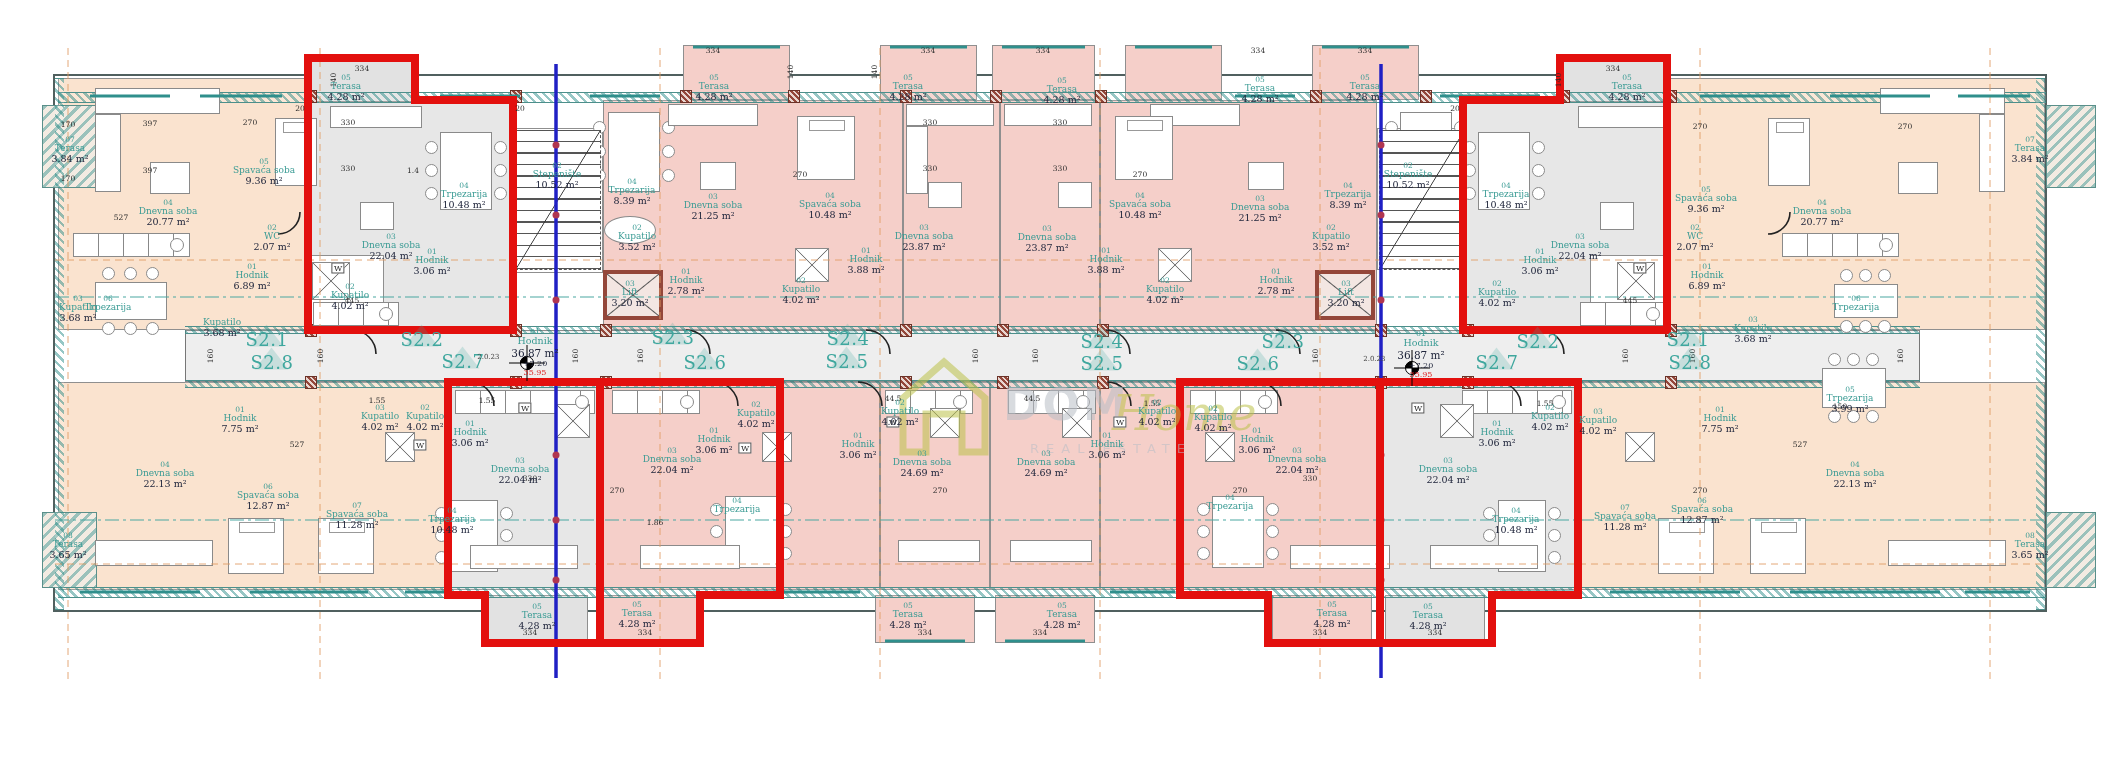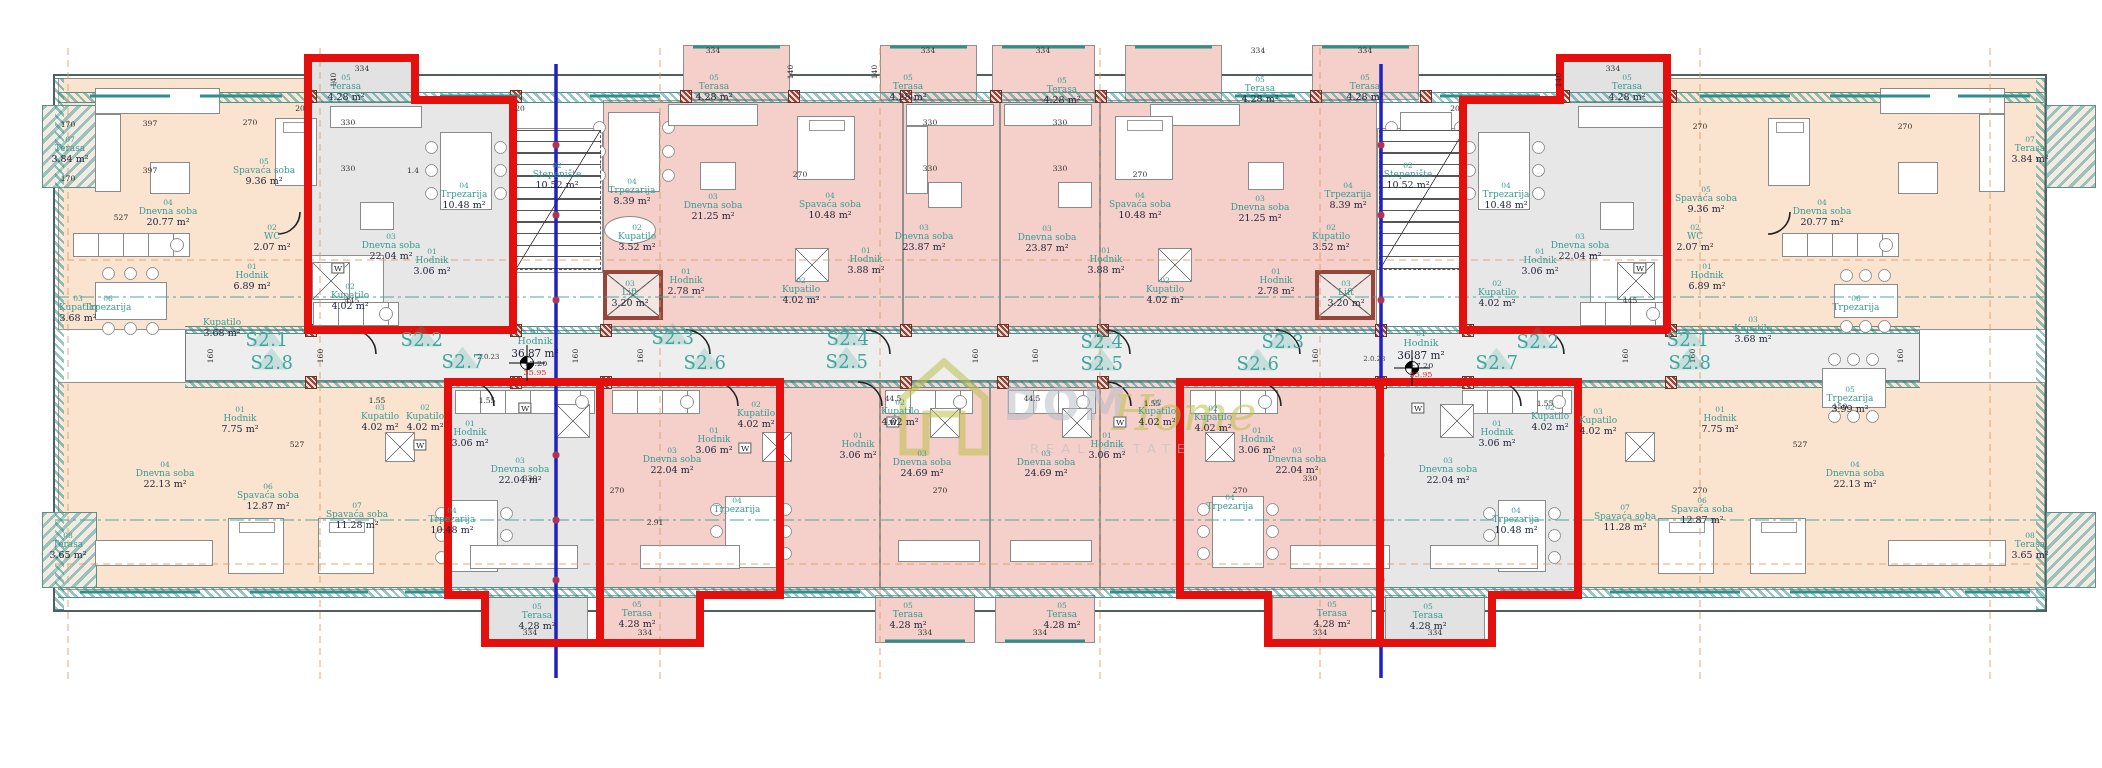--- a/index.html
+++ b/index.html
@@ -831,21 +831,21 @@
       <div class="dim" style="left: 1700px; top: 490px;">270</div>
       <div class="dim" style="left: 297px; top: 444px;">527</div>
       <div class="dim" style="left: 1800px; top: 444px;">527</div>
       <div class="dim" style="left: 530px; top: 632px;">334</div>
       <div class="dim" style="left: 645px; top: 632px;">334</div>
       <div class="dim" style="left: 925px; top: 632px;">334</div>
       <div class="dim" style="left: 1040px; top: 632px;">334</div>
       <div class="dim" style="left: 1320px; top: 632px;">334</div>
       <div class="dim" style="left: 1435px; top: 632px;">334</div>
       <div class="dim" style="left: 1840px; top: 406px;">150</div>
-      <div class="dim" style="left: 655px; top: 522px;">2.91</div>
+      <div class="dim" style="left: 655px; top: 522px;">1.86</div>
       <div class="dim" style="left: 530px; top: 478px;">330</div>
       <div class="dim" style="left: 1310px; top: 478px;">330</div>
       <div class="dim wbox" style="left: 338px; top: 268px;">W</div>
       <div class="dim wbox" style="left: 525px; top: 408px;">W</div>
       <div class="dim wbox" style="left: 745px; top: 448px;">W</div>
       <div class="dim wbox" style="left: 893px; top: 422px;">W</div>
       <div class="dim wbox" style="left: 1120px; top: 422px;">W</div>
       <div class="dim wbox" style="left: 1640px; top: 268px;">W</div>
       <div class="dim wbox" style="left: 1418px; top: 408px;">W</div>
       <div class="dim wbox" style="left: 420px; top: 445px;">W</div>

